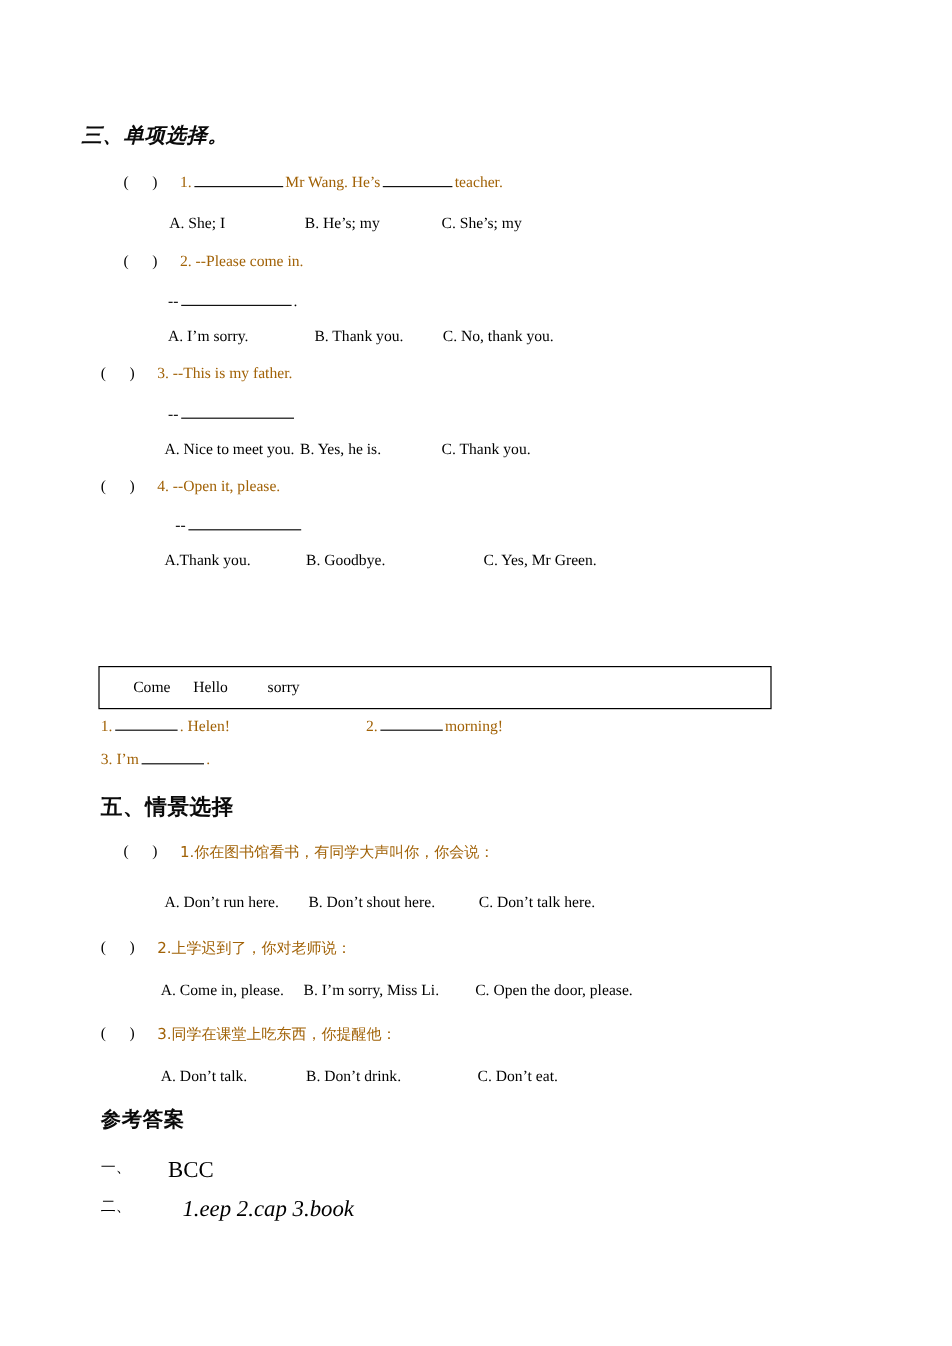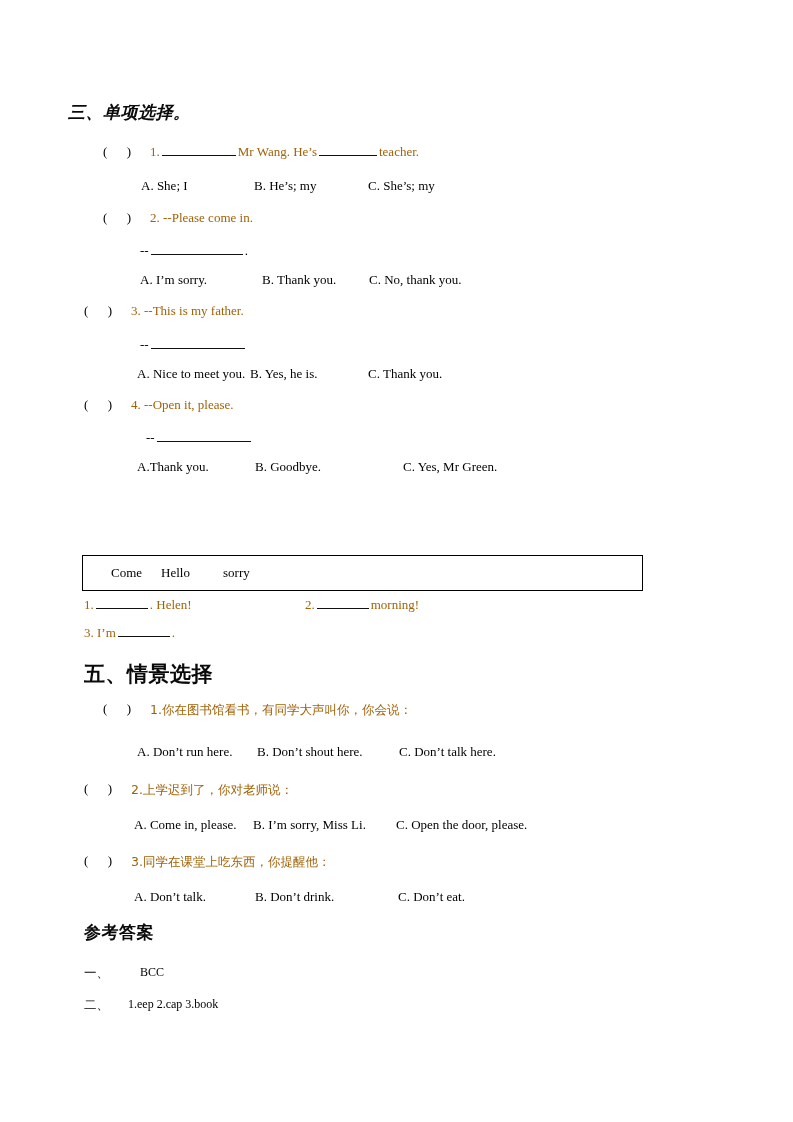--- a/index.html
+++ b/index.html
@@ -26,21 +26,21 @@
   .sec-heading {
     position: absolute;
     font-family: "DejaVu Sans", "Liberation Sans", sans-serif;
     font-weight: bold;
     font-size: 17px;
     letter-spacing: 0.5px;
     white-space: nowrap;
     color: #0a0a0a;
   }
   .sec-heading.small {
-    font-size: 21px;
+    font-size: 18px;
     font-family: Liberation Serif, serif;
   }
 
   
   .ln {
     position: absolute;
     font-family: "Liberation Serif", "DejaVu Serif", serif;
     font-size: 13px;
     white-space: nowrap;
     color: #a16207;
@@ -105,21 +105,21 @@
   
   .ak-num {
     position: absolute;
     font-family: "DejaVu Sans", "Liberation Sans", sans-serif;
     font-size: 12.5px;
     white-space: nowrap;
   }
   .ak-val {
     position: absolute;
     font-family: "Liberation Serif", "DejaVu Serif", serif;
-    font-size: 12px;
+    font-size: 19px;
     white-space: nowrap;
   }
 </style>
 </head>
 <body>
 
 <div class="page">
 
   <div class="sec-heading" style="left:68px; top:101px;font-style:italic;">三、单项选择。</div>
 
@@ -206,15 +206,15 @@
   <div class="opt" style="left:134px; top:889px;">A. Don’t talk.</div>
   <div class="opt" style="left:255px; top:889px;">B. Don’t drink.</div>
   <div class="opt" style="left:398px; top:889px;">C. Don’t eat.</div>
 
   <div class="sec-heading" style="left:84px; top:921px;">参考答案</div>
 
   <div class="ak-num" style="left:84px; top:965px;">一、</div>
   <div class="ak-val" style="left:140px; top:965px;">BCC</div>
 
   <div class="ak-num" style="left:84px; top:997px;">二、</div>
-  <div class="ak-val" style="left:128px; top:997px;">1.eep 2.cap 3.book</div>
+  <div class="ak-val" style="left:152px; top:997px;font-style:italic;">1.eep 2.cap 3.book</div>
 
 </div>
 
 </body></html>

